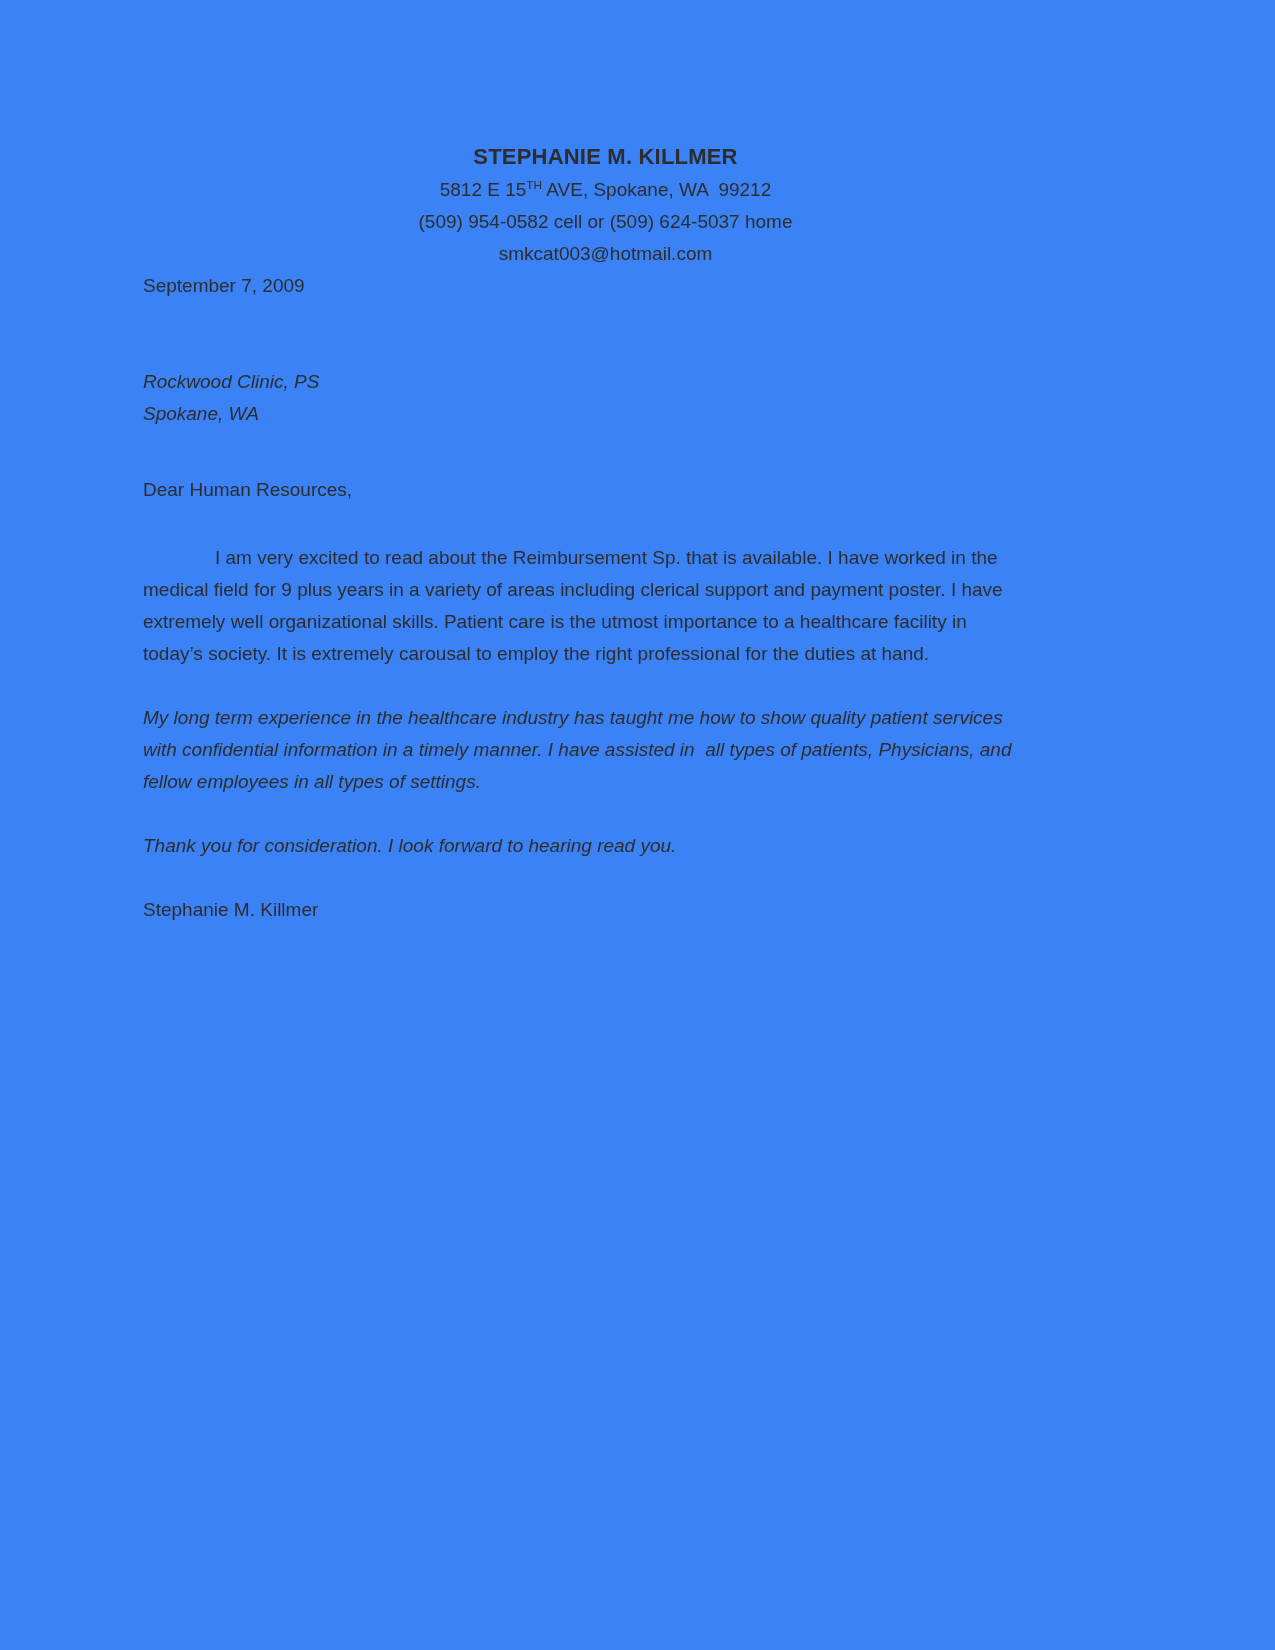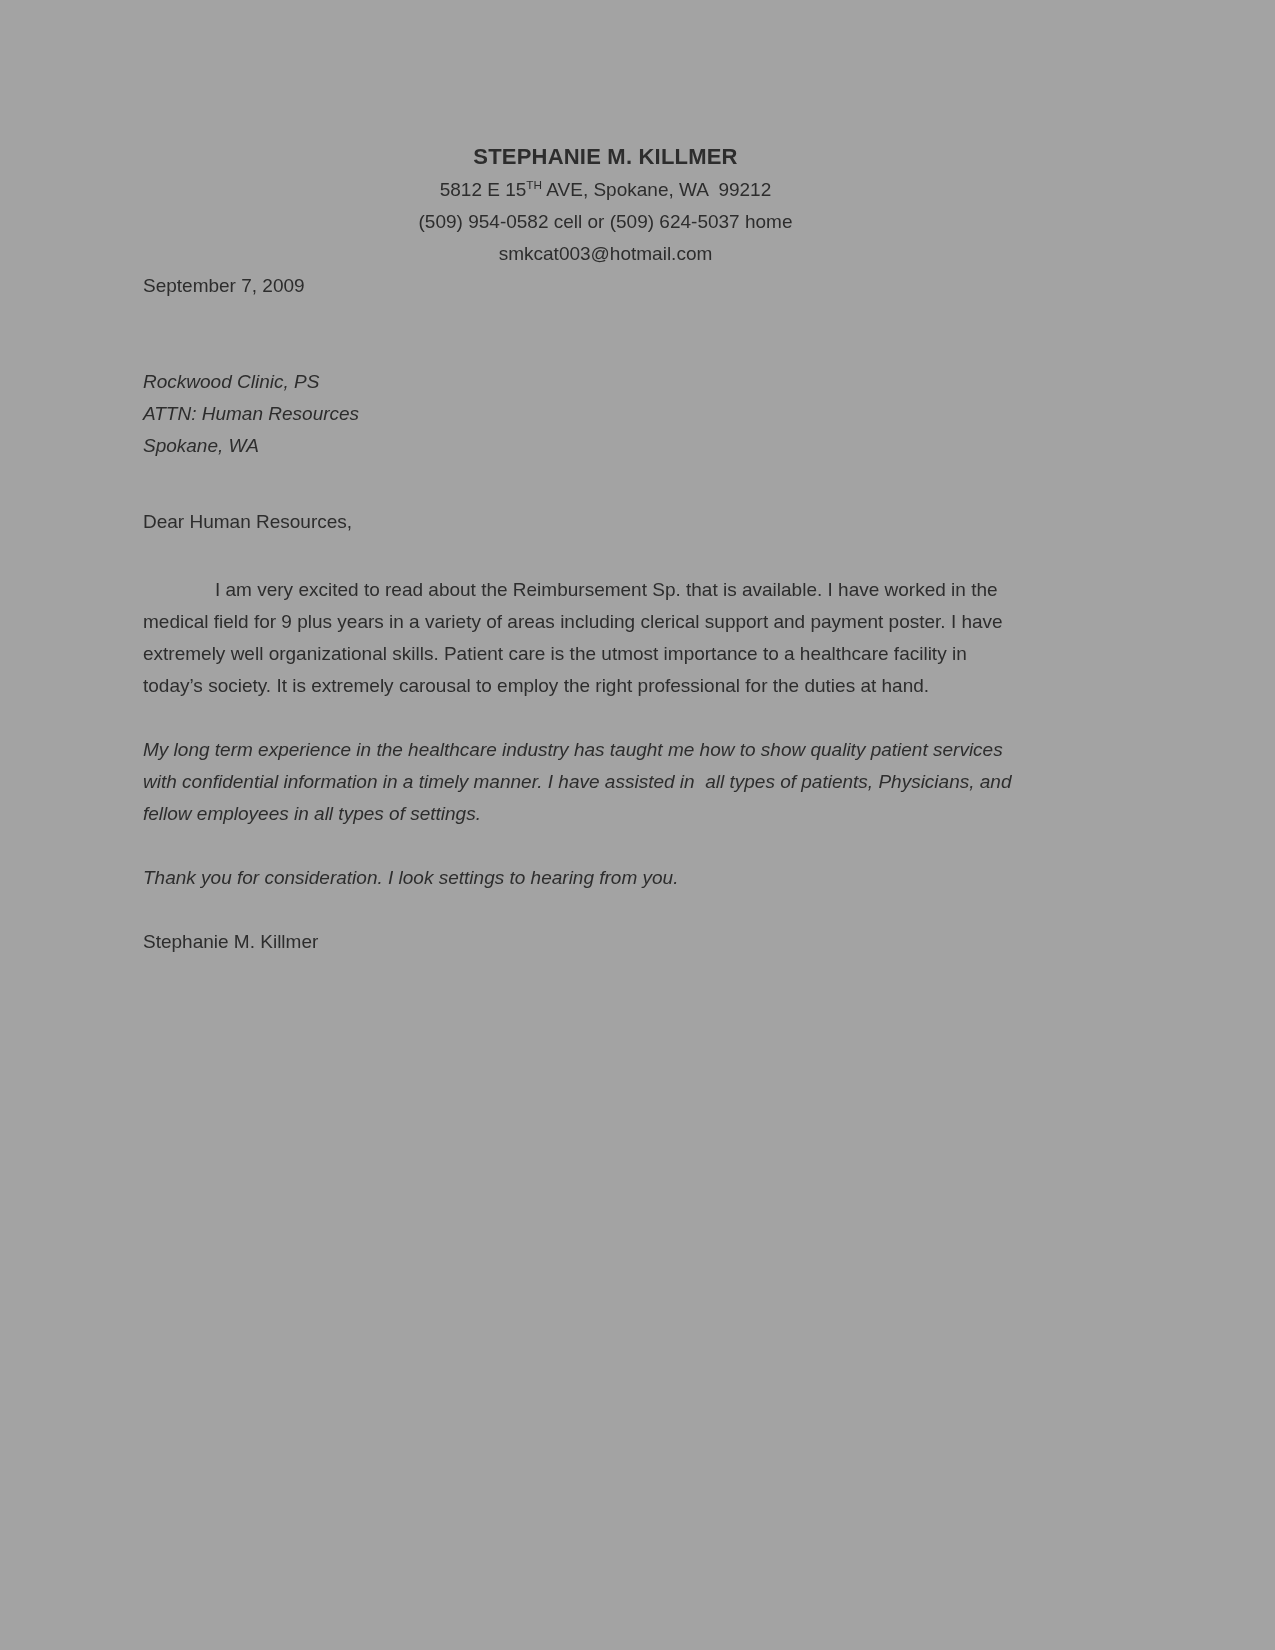--- a/index.html
+++ b/index.html
@@ -8,21 +8,21 @@
   }
   body {
     background: #e9e9e9;
     font-family: "Liberation Sans", "DejaVu Sans", sans-serif;
   }
   .page {
     position: relative;
     width: 1275px;
     height: 1650px;
     margin: 0 auto;
-    background: #a3a3a3;
+    background: #3b82f6;
     box-sizing: border-box;
     padding: 140px 106px 0 143px;
     color: #2d2d2d;
     font-size: 19px;
     line-height: 32px;
     overflow: hidden;
   }
   .page * {
     box-sizing: border-box;
   }
@@ -88,33 +88,32 @@
     <div class="sender-name">STEPHANIE M. KILLMER</div>
     <div class="hline"><span>5812 E 15</span><sup class="ordinal">TH</sup><span> AVE, Spokane, WA  99212</span></div>
     <div class="hline">(509) 954-0582 cell or (509) 624-5037 home</div>
     <div class="hline">smkcat003@hotmail.com</div>
   </div>
 
   <div class="letter-date">September 7, 2009</div>
 
   <div class="recipient-block">
     <div>Rockwood Clinic, PS</div>
-    <div>ATTN: Human Resources</div>
     <div>Spokane, WA</div>
   </div>
 
   <div class="salutation">Dear Human Resources,</div>
 
   <div class="para indent-first">I am very excited to read about the Reimbursement Sp. that is available. I have worked in the
 medical field for 9 plus years in a variety of areas including clerical support and payment poster. I have
 extremely well organizational skills. Patient care is the utmost importance to a healthcare facility in
 today’s society. It is extremely carousal to employ the right professional for the duties at hand.</div>
 
   <div class="para">My long term experience in the healthcare industry has taught me how to show quality patient services
 with confidential information in a timely manner. I have assisted in  all types of patients, Physicians, and
 fellow employees in all types of settings.</div>
 
-  <div class="para">Thank you for consideration. I look settings to hearing from you.</div>
+  <div class="para">Thank you for consideration. I look forward to hearing read you.</div>
 
 
   <div class="signature">Stephanie M. Killmer</div>
 
 </div>
 
 </body></html>

